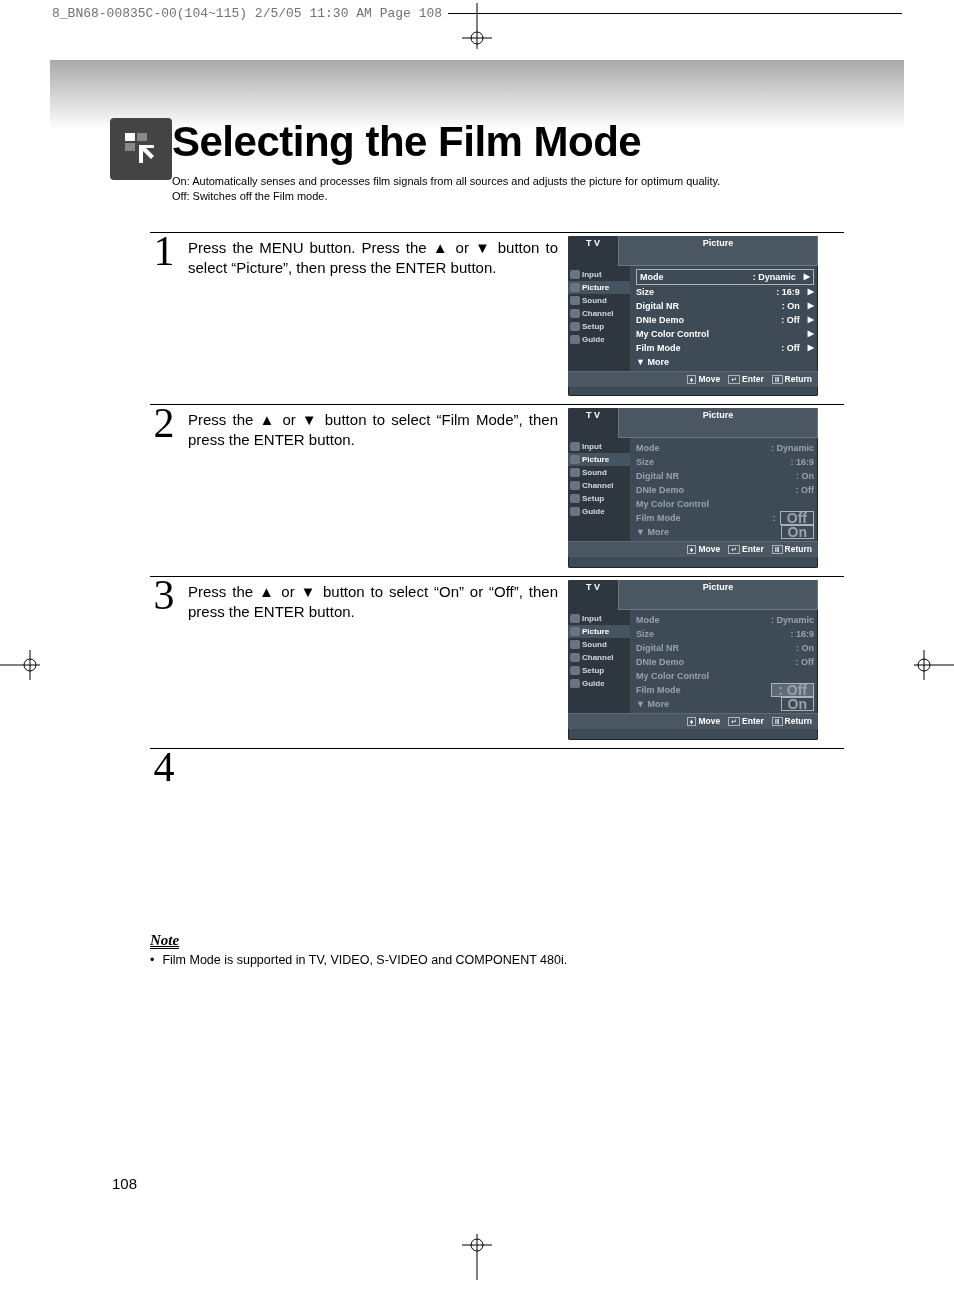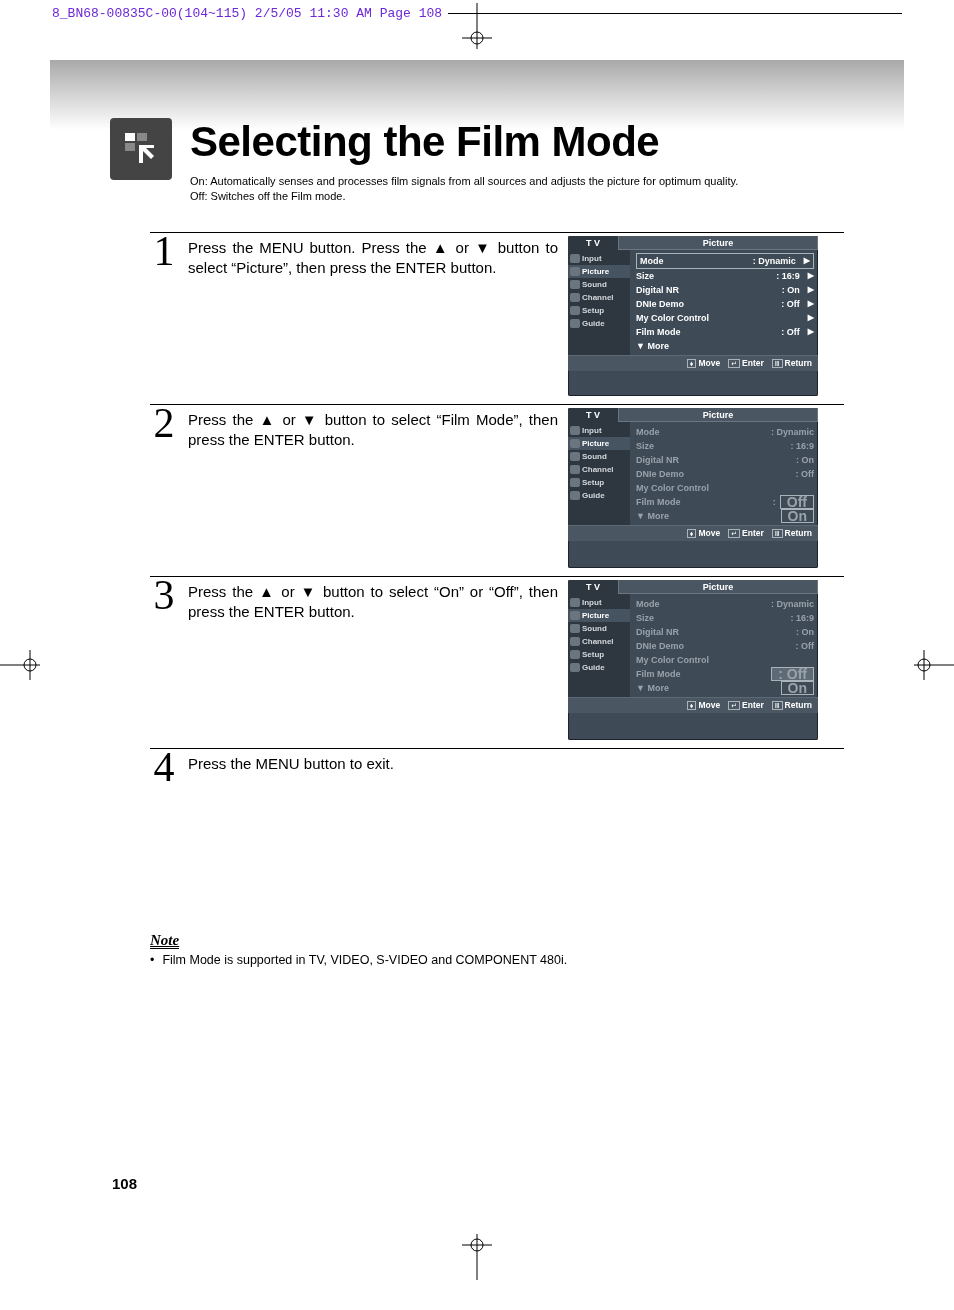--- a/index.html
+++ b/index.html
@@ -20,21 +20,21 @@
   }
   .print-header {
     position: absolute;
     top: 6px;
     left: 52px;
     right: 52px;
     display: flex;
     align-items: center;
     font-family: "Courier New", monospace;
     font-size: 13px;
-    color: #6d28d9;
+    color: #737373;
   }
   .print-header .sep {
     flex: 1;
     height: 1px;
     background: #000;
     margin-left: 6px;
   }
   .cross-top { position:absolute; left:50%; top:3px; transform:translateX(-50%);}
   .cross-top svg, .cross-bottom svg { display:block;}
   .cross-bottom { position:absolute; left:50%; bottom:30px; transform:translateX(-50%);}
@@ -48,21 +48,21 @@
     right: 50px;
     height: 70px;
     background: linear-gradient(to bottom, #a9a9a9 0%, #ffffff 100%);
   }
   .content {
     position:absolute;
     top: 118px;
     left: 110px;
     right: 110px;
   }
-  .title-row { display:flex; align-items:flex-start; gap:18px;}
+  .title-row { display:flex; align-items:flex-start; }
   .title-icon {
     width:62px;height:62px;
     background:#444;
     border-radius:4px;
     display:flex;align-items:center;justify-content:center;
     flex-shrink:0;
   }
   .title-text h1 {
     margin:0;
     font-size:42px;
@@ -113,21 +113,21 @@
     width:250px;
     flex-shrink:0;
     background:#3e4a56;
     border-radius:2px;
     color:#fff;
     font-size:9px;
     font-weight:bold;
     box-shadow: 0 0 0 1px #1d232a inset;
     overflow:hidden;
   }
-  .osd-top { display:flex; height:14px;}
+  .osd-top { display:flex; height:30px;}
   .osd-top .tv { width:50px; background:#2e3740; text-align:center; font-size:9px; line-height:14px;}
   .osd-top .title { flex:1; text-align:center; background:#4a5763; font-size:9px; line-height:14px; border:1px solid #6a7683; border-top:none;}
   .osd-body { display:flex;}
   .osd-side {
     width:62px;
     background:#2e3740;
     padding:2px 0;
   }
   .osd-side .item {
     display:flex;
@@ -169,21 +169,21 @@
     align-items:center;
     padding:0 6px;
     background:#4a5763;
     font-size:8.5px;
     border-top:1px solid #5c6874;
   }
   .osd-footer span b { font-weight:normal; font-size:7px; border:1px solid #aab2ba; padding:0 2px; margin-right:2px;}
   .note-block { margin-left:40px; margin-top:140px;}
   .note-title { font-style:italic; font-weight:bold; font-size:15px; text-decoration:underline; border-bottom:1px solid #000; display:inline; font-family:"Times New Roman", serif;}
   .note-body { font-size:12.5px; margin-top:4px; display:flex; gap:8px;}
-  .page-num { position:absolute; bottom:118px; left:112px; font-size:15px;font-weight:bold;}
+  .page-num { position:absolute; bottom:118px; left:112px; font-size:15px;}
 </style>
 </head>
 <body>
 
 <div class="page">
 
   <div class="print-header">
     <span>8_BN68-00835C-00(104~115)  2/5/05  11:30 AM  Page 108</span>
     <span class="sep"></span>
   </div>
@@ -477,23 +477,20 @@
               <span><b>♦</b><span>Move</span></span>
               <span><b>↵</b><span>Enter</span></span>
               <span><b>Ⅲ</b><span>Return</span></span>
             </div>
           </div>
         </div>
       </div>
 
       <div class="step short">
         <div class="step-num">4</div>
-        <div class="step-body">
-          <div class="step-text">Press the MENU button to exit.</div>
-        </div>
       </div>
 
     </div>
 
     <div class="note-block">
       <span class="note-title">Note</span>
       <div class="note-body">
         <span>•</span>
         <span>Film Mode is supported in TV, VIDEO, S-VIDEO and COMPONENT 480i.</span>
       </div>

